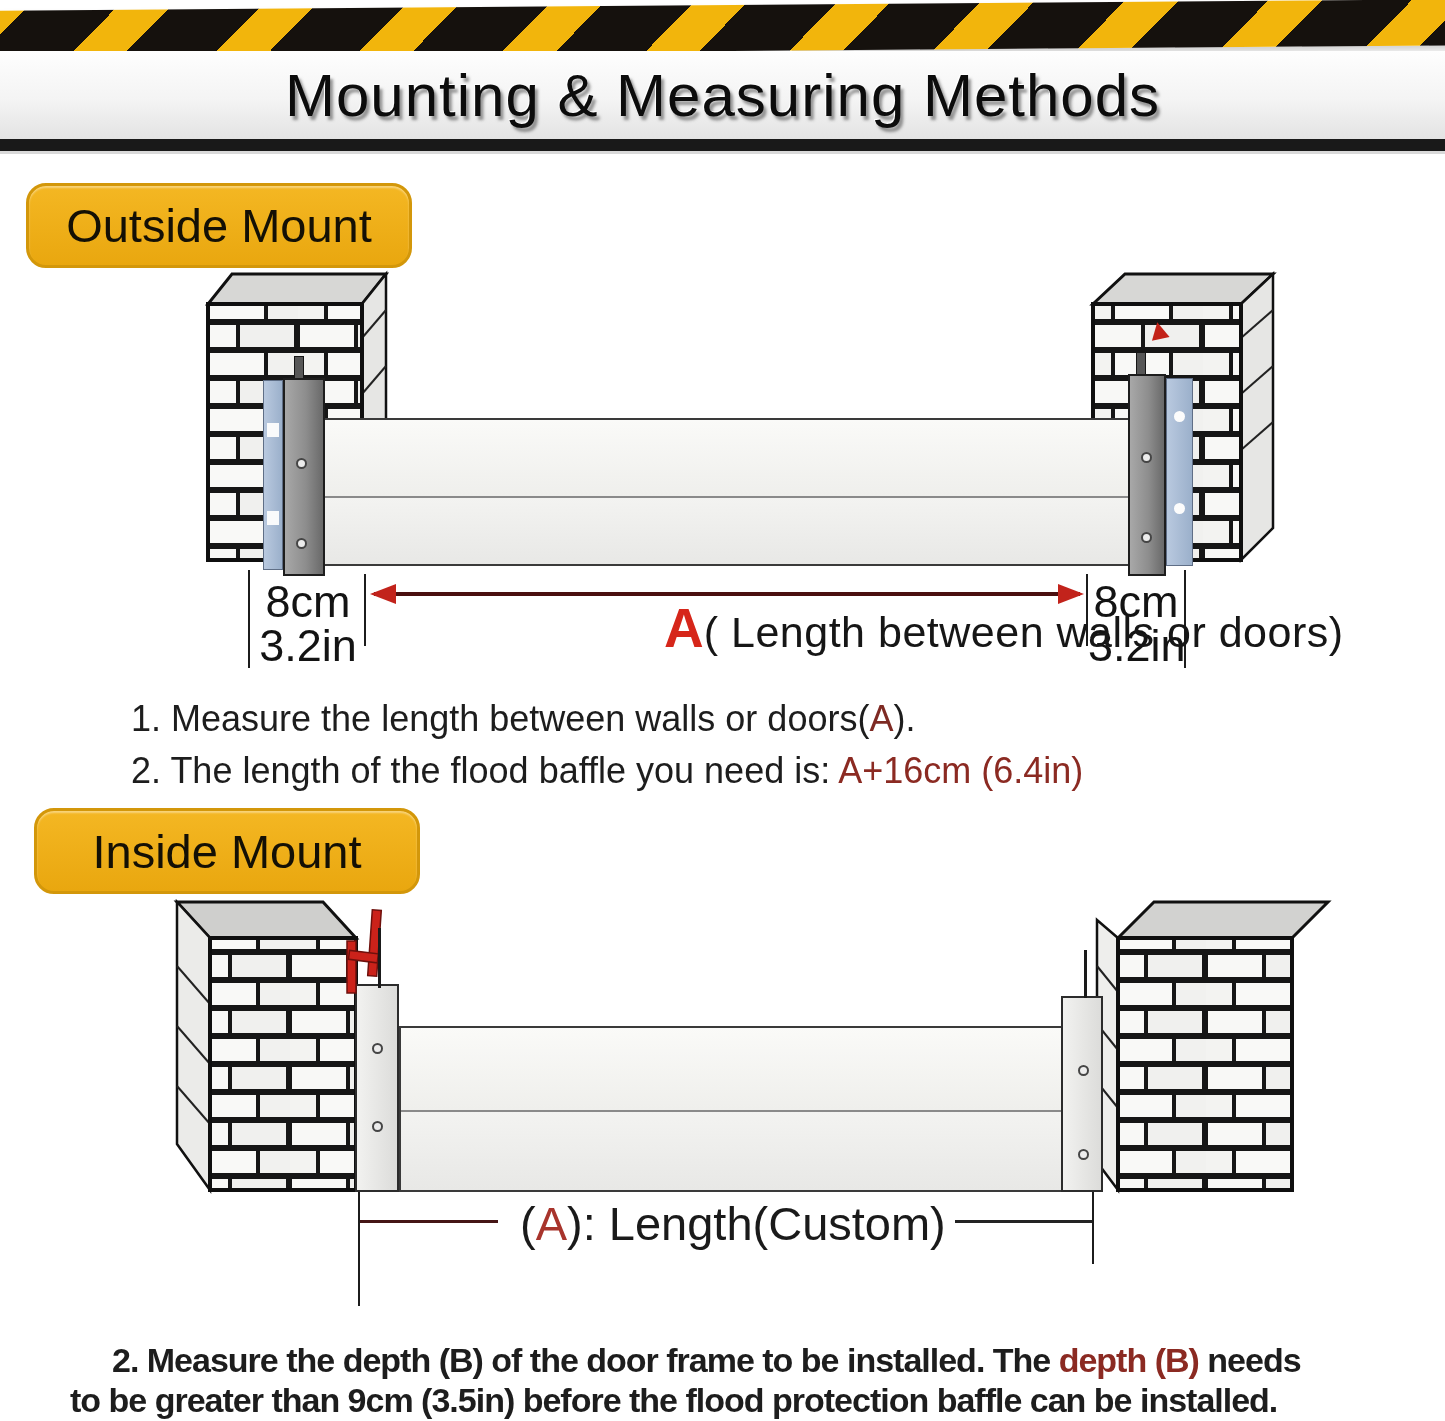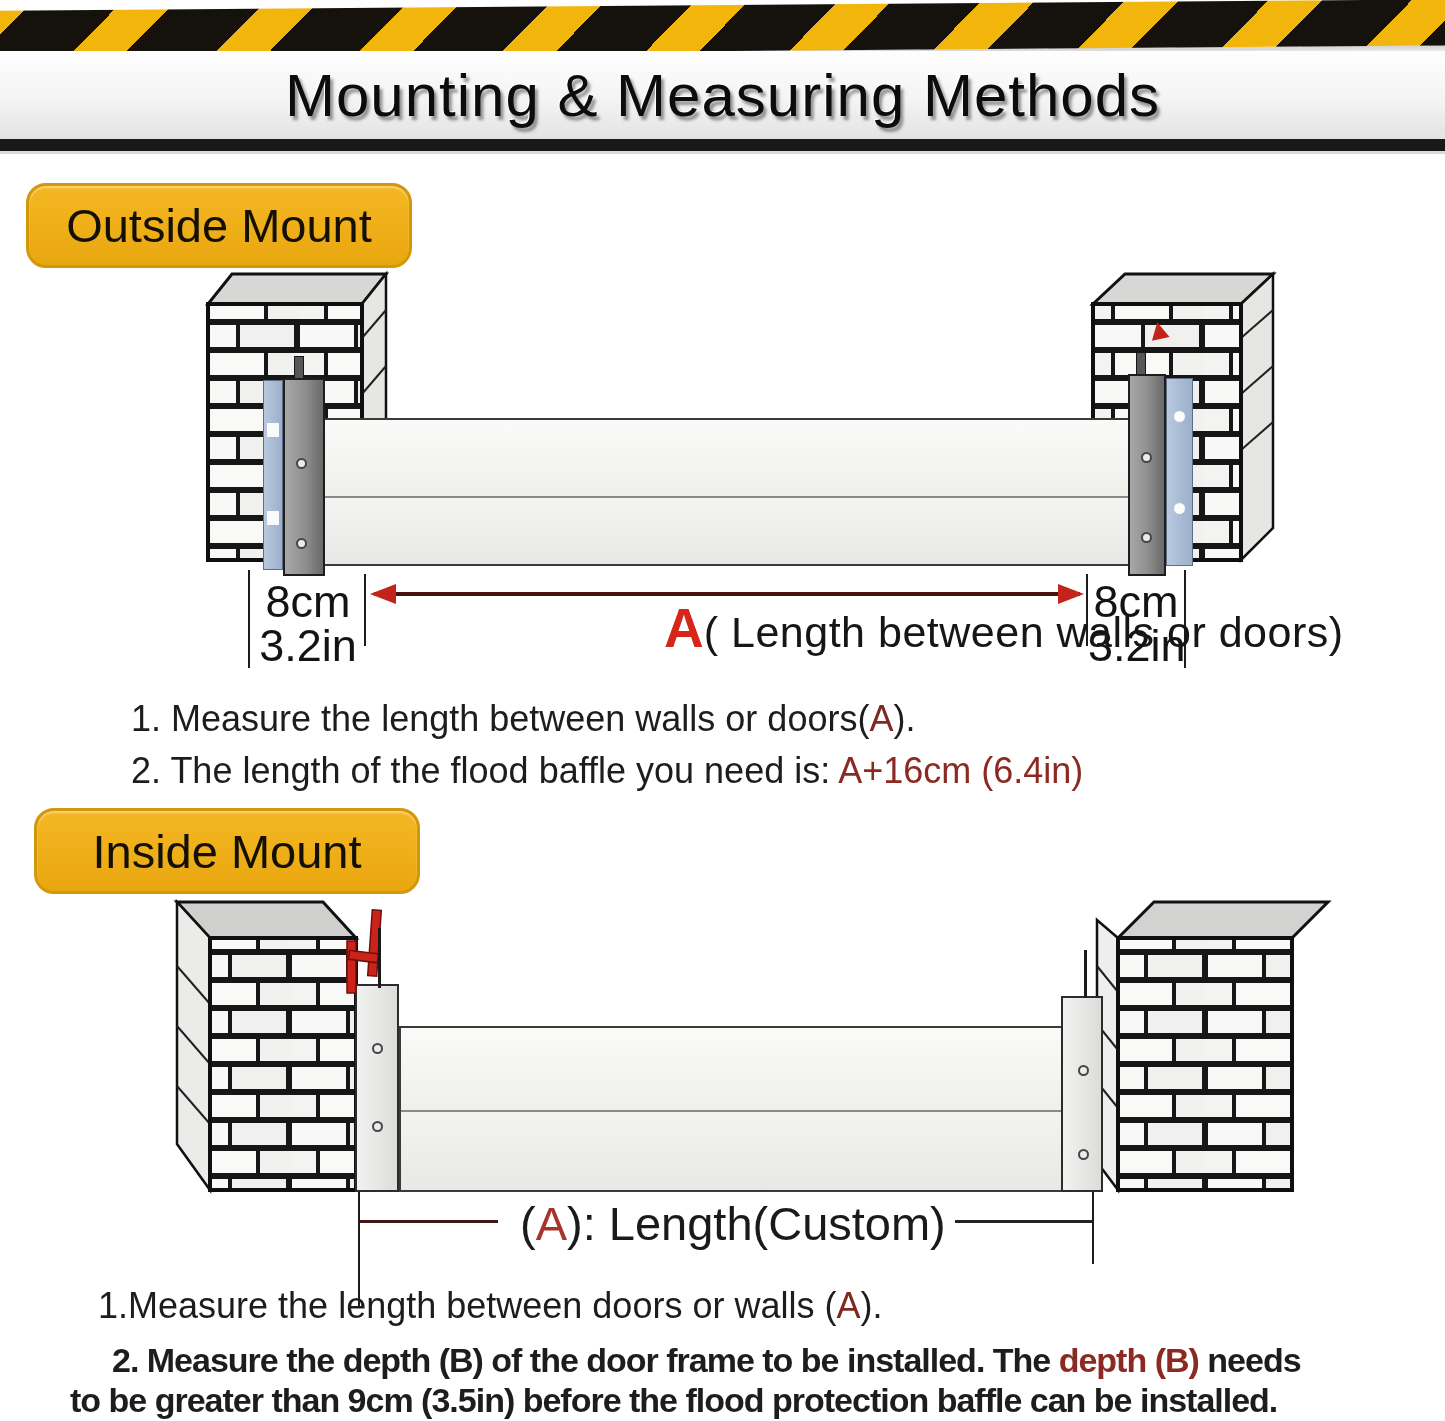--- a/index.html
+++ b/index.html
@@ -221,23 +221,20 @@
   </div>
 
   <div class="tick" style="left:358px;top:1192px;height:114px;"></div>
   <div class="tick" style="left:1092px;top:1192px;height:72px;"></div>
   <div class="hseg" style="left:360px;top:1220px;width:138px;background:#451515;"></div>
   <div class="hseg" style="left:955px;top:1220px;width:137px;background:#232323;"></div>
   <div class="len-label" style="left:520px;top:1196px;">
     <span>(</span><span class="len-a">A</span><span>): Length(Custom)</span>
   </div>
 
-  <div class="step" style="left:98px;top:1284px;">
-    <span>1.Measure the length between doors or walls (</span><span class="red-a">A</span><span>).</span>
-  </div>
   <div class="step step-sm" style="left:112px;top:1340px;">
     <span>2. Measure the depth (B) of the door frame to be installed. The </span><span class="red-dk">depth (B)</span><span> needs</span>
   </div>
   <div class="step step-sm" style="left:70px;top:1380px;">
     <span>to be greater than 9cm (3.5in) before the flood protection baffle can be installed.</span>
   </div>
 
 </div>
 
 </body></html>

